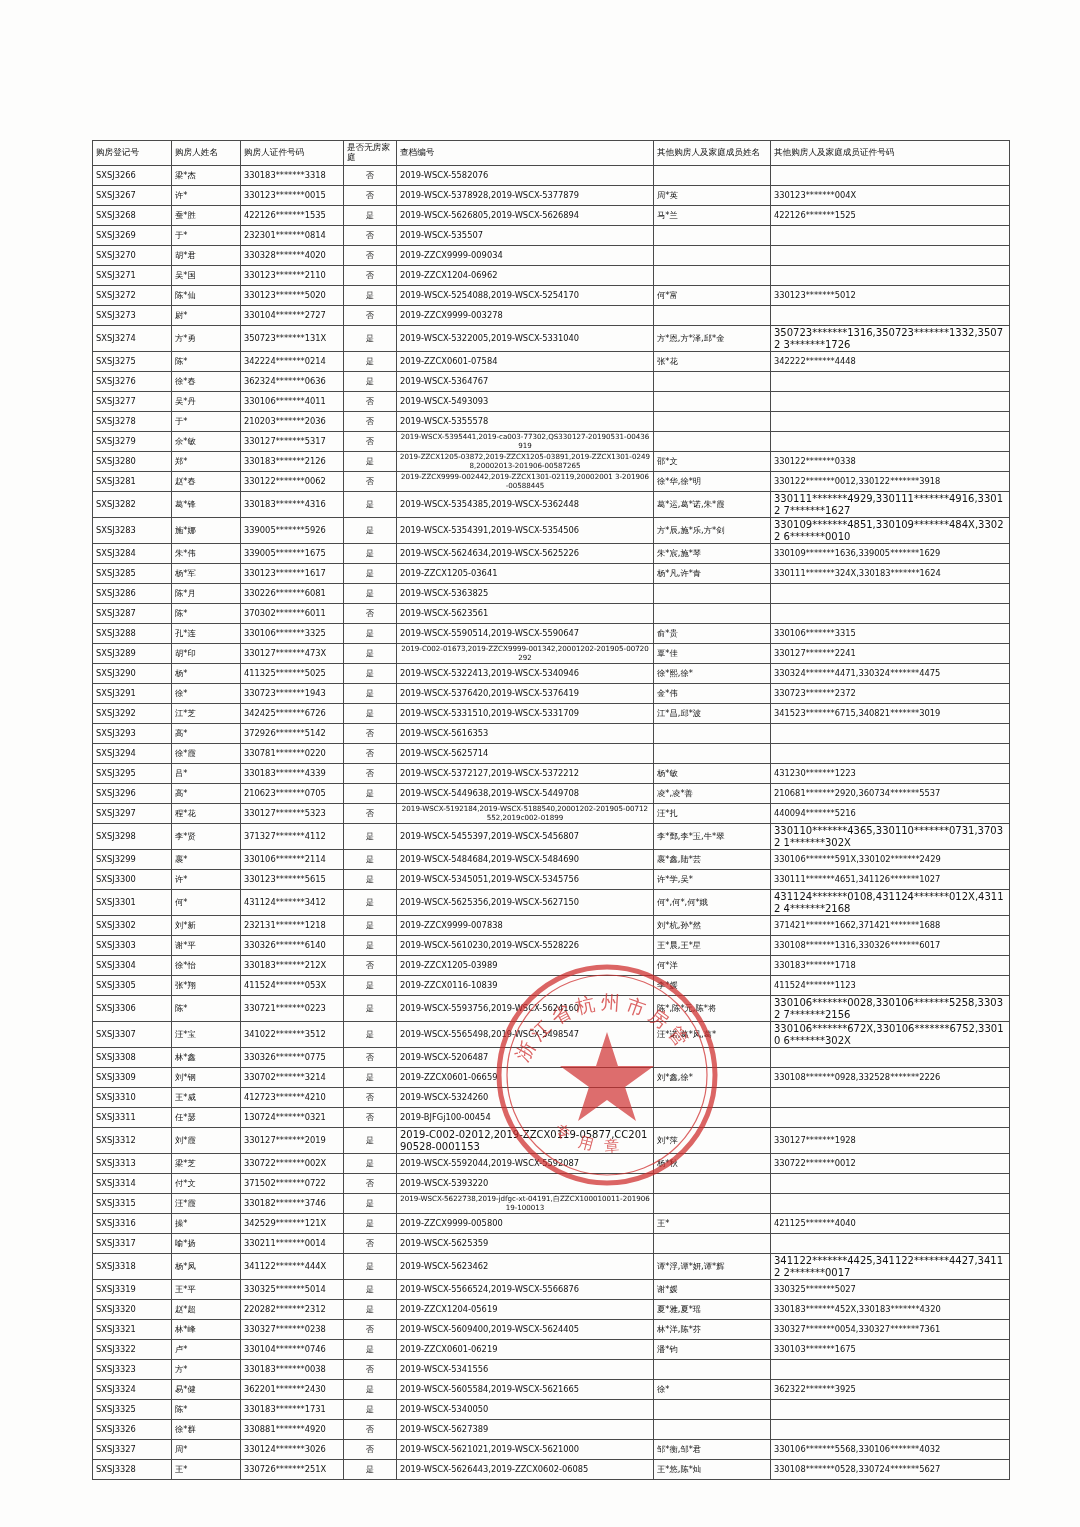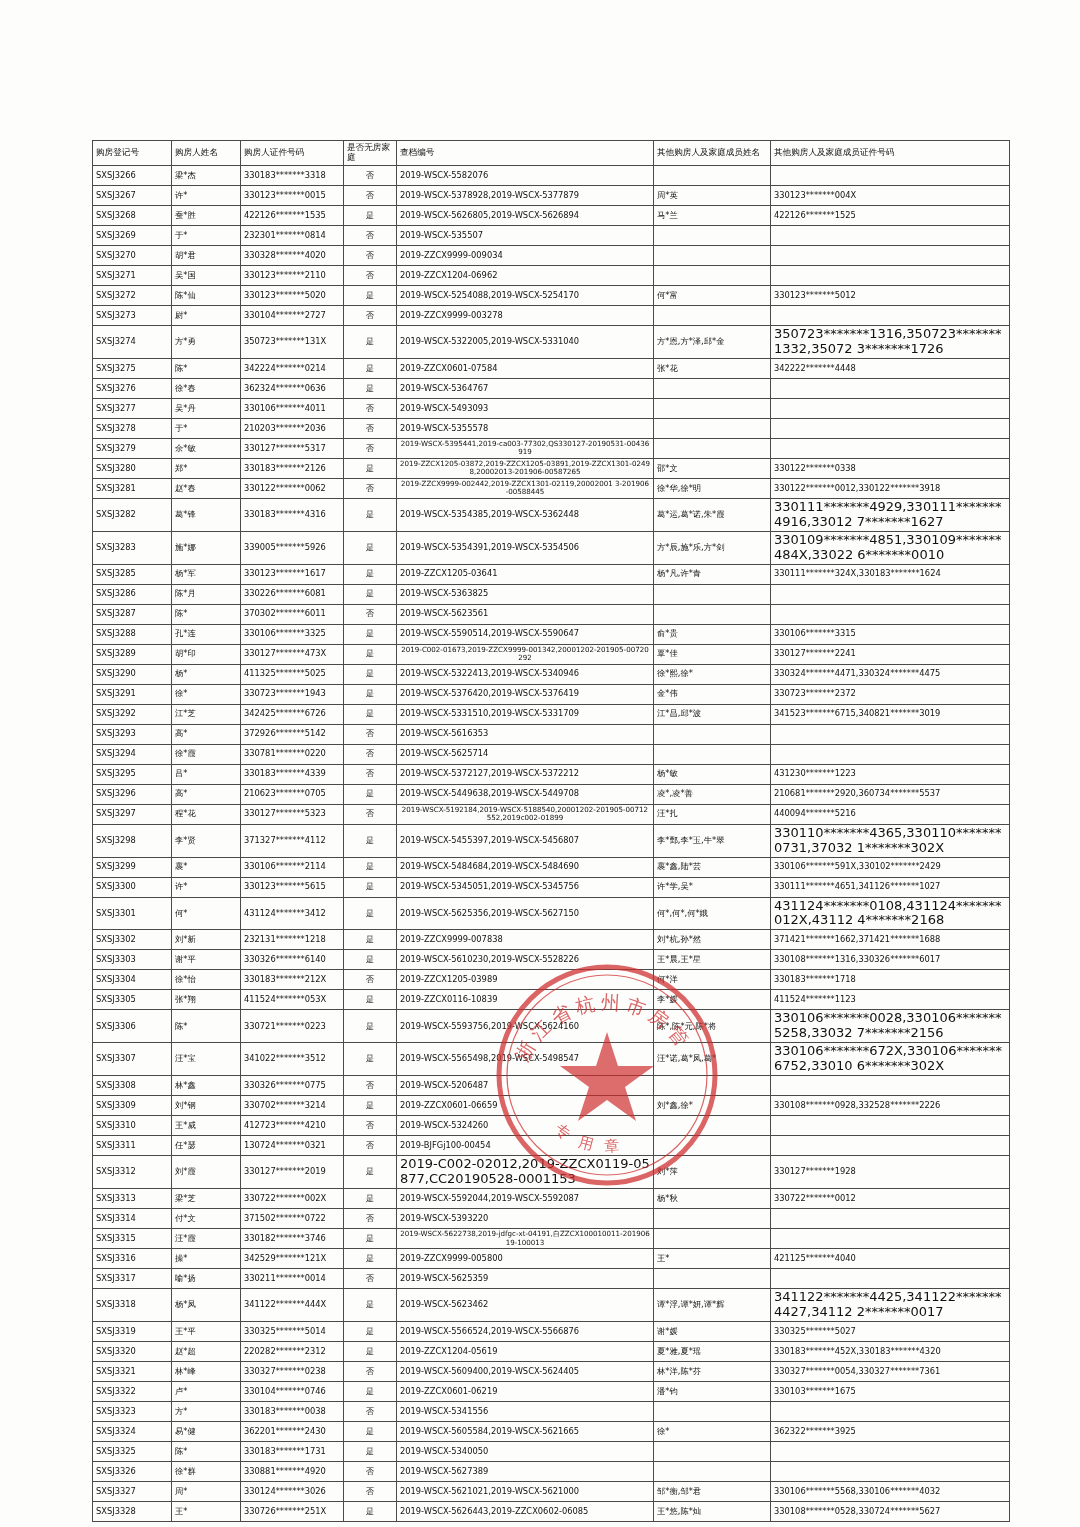--- a/index.html
+++ b/index.html
@@ -53,21 +53,21 @@
   }
   .c0 { width: 72px; }
   .c1 { width: 62px; }
   .c2 { width: 96px; }
   .c3 { width: 46px; text-align: center; }
   .c4 { width: 250px; }
   .c5 { width: 110px; }
   .c6 { width: 232px; }
 
   .multi {
-    font-size: 13px;
+    font-size: 10px;
     line-height: 1.08;
   }
   .tiny {
     font-size: 7.1px;
     line-height: 1.05;
     text-align: center;
   }
 
   
   .seal {
@@ -257,20 +257,29 @@
             <td class="c6 multi">330111*******4929,330111*******4916,33012 7*******1627</td>
           </tr>
           <tr>
             <td class="c0">SXSJ3283</td>
             <td class="c1">施*娜</td>
             <td class="c2">339005*******5926</td>
             <td class="c3">是</td>
             <td class="c4">2019-WSCX-5354391,2019-WSCX-5354506</td>
             <td class="c5">方*辰,施*乐,方*剑</td>
             <td class="c6 multi">330109*******4851,330109*******484X,33022 6*******0010</td>
+          </tr>
+          <tr>
+            <td class="c0">SXSJ3284</td>
+            <td class="c1">朱*伟</td>
+            <td class="c2">339005*******1675</td>
+            <td class="c3">是</td>
+            <td class="c4">2019-WSCX-5624634,2019-WSCX-5625226</td>
+            <td class="c5">朱*宸,施*琴</td>
+            <td class="c6">330109*******1636,339005*******1629</td>
           </tr>
           <tr>
             <td class="c0">SXSJ3285</td>
             <td class="c1">杨*军</td>
             <td class="c2">330123*******1617</td>
             <td class="c3">是</td>
             <td class="c4">2019-ZZCX1205-03641</td>
             <td class="c5">杨*凡,许*青</td>
             <td class="c6">330111*******324X,330183*******1624</td>
           </tr>

